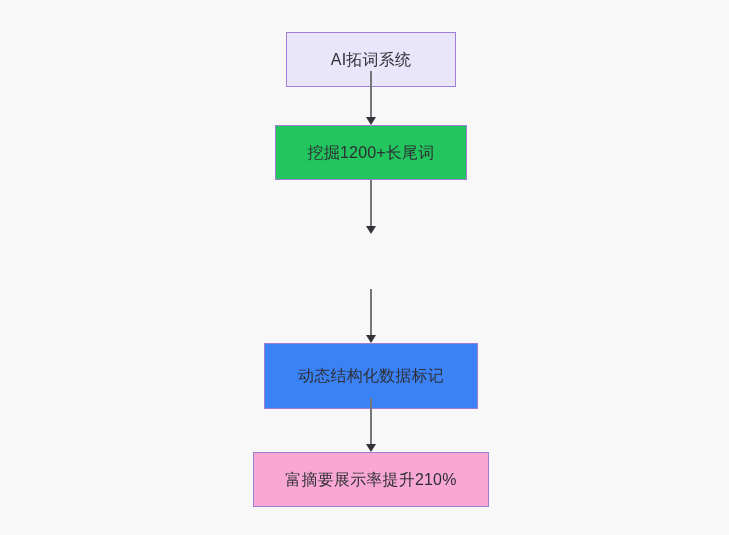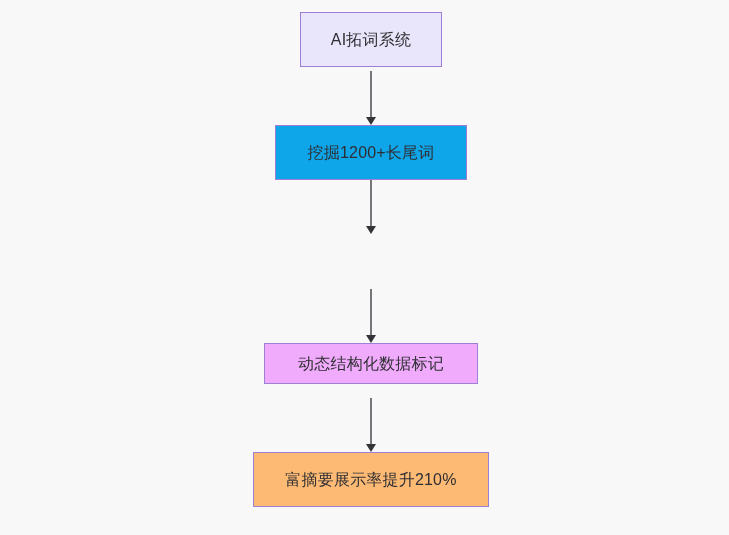--- a/index.html
+++ b/index.html
@@ -66,50 +66,50 @@
     border-left: 5.5px solid transparent;
     border-right: 5.5px solid transparent;
     border-top: 8px solid #333338;
   }
 </style>
 </head>
 <body style="background: rgb(248, 248, 248);">
 
 <div id="flow-canvas">
 
-  <div class="node" style="left: 371px; top: 12px; width: 142px; height: 55px; background: rgb(233, 230, 251); border-color: rgb(157, 127, 214);">
+  <div class="node" style="left: 371px; top: 32px; width: 170px; height: 55px; background: rgb(233, 230, 251); border-color: rgb(157, 127, 214);">
     <span class="node-label" style="color: rgb(47, 47, 51);">AI拓词系统</span>
   </div>
 
   <div class="connector" style="top: 71px; height: 54px;">
     <div class="stem" style="height: 47px; background: rgb(118, 118, 122);"></div>
     <div class="arrowhead" style="border-top-color: rgb(51, 51, 56);"></div>
   </div>
 
-  <div class="node" style="left: 371px; top: 125px; width: 192px; height: 55px; background: #0ea5e9; border-color: rgb(157, 127, 214); text-align: right;">
+  <div class="node" style="left: 371px; top: 125px; width: 192px; height: 55px; background: #22c55e; border-color: rgb(157, 127, 214); text-align: right;">
     <span class="node-label" style="color: rgb(47, 47, 51);">挖掘1200+长尾词</span>
   </div>
 
   <div class="connector" style="top: 180px; height: 54px;">
     <div class="stem" style="height: 47px; background: rgb(118, 118, 122);"></div>
     <div class="arrowhead" style="border-top-color: rgb(51, 51, 56);"></div>
   </div>
 
 
   <div class="connector" style="top: 289px; height: 54px;">
     <div class="stem" style="height: 47px; background: rgb(118, 118, 122);"></div>
     <div class="arrowhead" style="border-top-color: rgb(51, 51, 56);"></div>
   </div>
 
-  <div class="node" style="left: 371px; top: 343px; width: 214px; height: 41px; background: #f0abfc; border-color: rgb(157, 127, 214);">
+  <div class="node" style="left: 371px; top: 343px; width: 214px; height: 66px; background: #3b82f6; border-color: rgb(157, 127, 214);">
     <span class="node-label" style="color: rgb(47, 47, 51);">动态结构化数据标记</span>
   </div>
 
   <div class="connector" style="top: 398px; height: 54px;">
     <div class="stem" style="height: 47px; background: rgb(118, 118, 122);"></div>
     <div class="arrowhead" style="border-top-color: rgb(51, 51, 56);"></div>
   </div>
 
-  <div class="node" style="left: 371px; top: 452px; width: 236px; height: 55px; background: #fdba74; border-color: rgb(157, 127, 214);">
+  <div class="node" style="left: 371px; top: 452px; width: 236px; height: 55px; background: #f9a8d4; border-color: rgb(157, 127, 214);">
     <span class="node-label" style="color: rgb(47, 47, 51);">富摘要展示率提升210%</span>
   </div>
 
 </div>
 
 </body></html>

